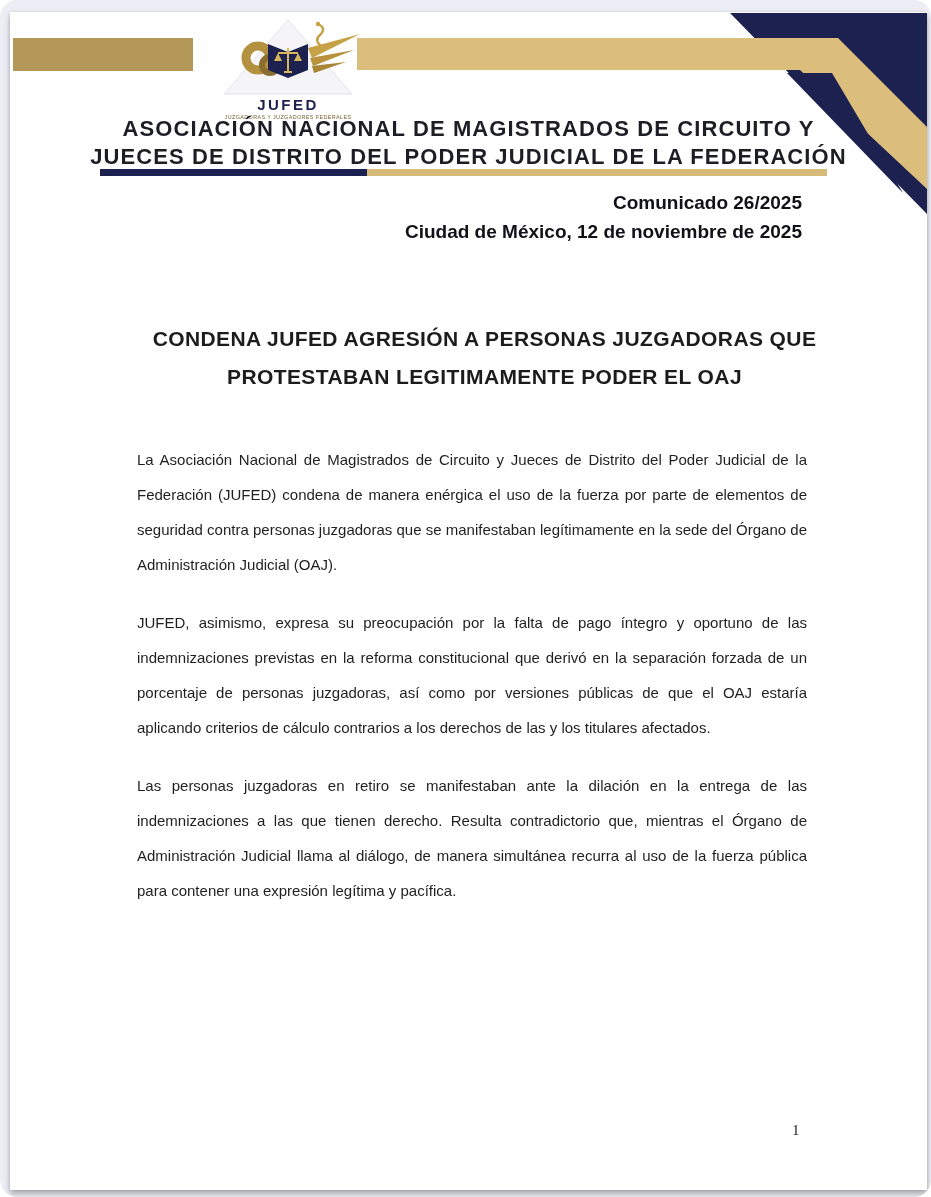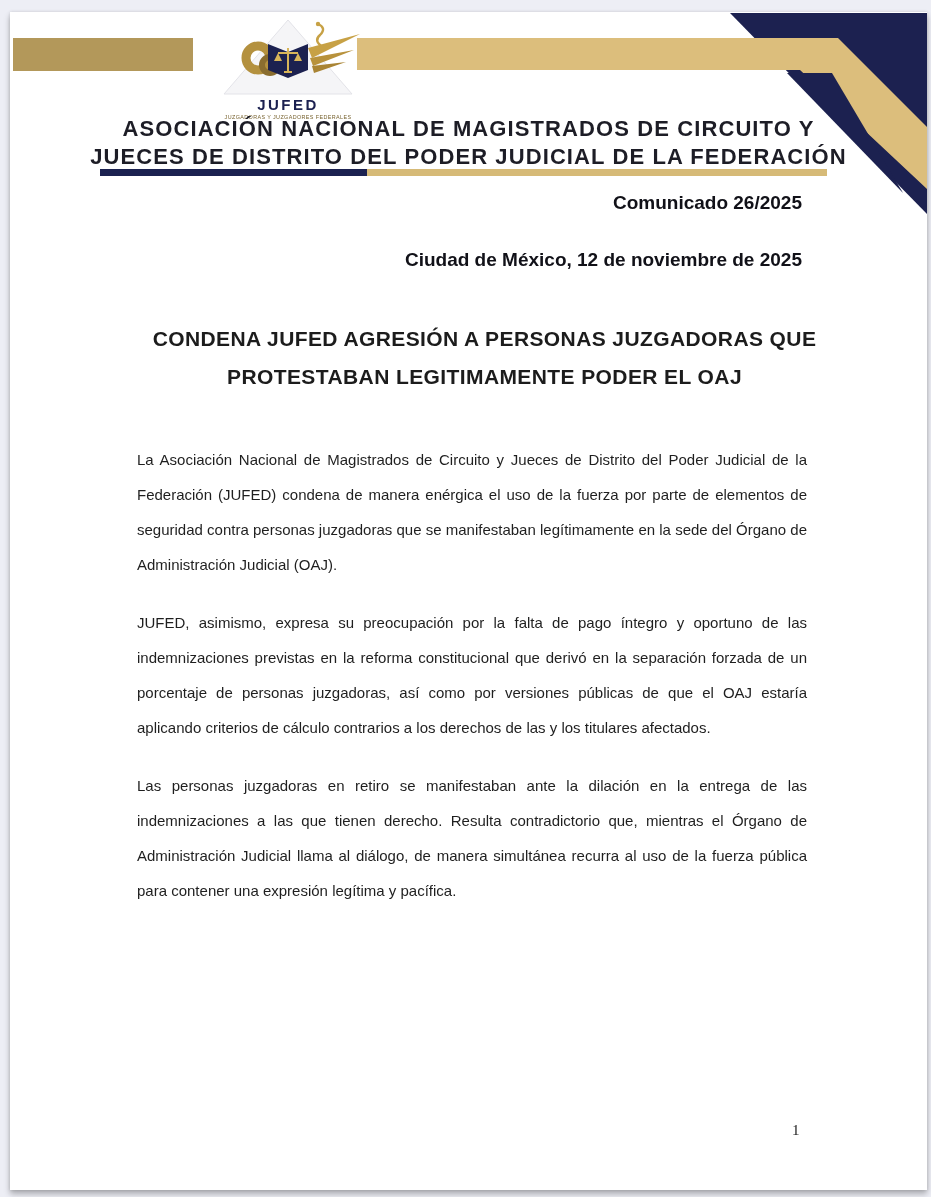--- a/index.html
+++ b/index.html
@@ -2,20 +2,21 @@
 <html><head>
 <meta charset="utf-8">
 <style>
   html,body{margin:0;padding:0;}
   .screen{
     position:relative;
     width:931px;height:1197px;
     background:#edeef5;
     overflow:hidden;
     font-family:"Liberation Sans", sans-serif;
+    border-radius:17px;
   }
   .page{
     position:absolute;
     left:10px;top:12px;
     width:917px;height:1178px;
     background:#ffffff;
     box-shadow:0 0 3px rgba(0,0,0,.12), 0 4px 6px rgba(0,0,0,.28);
   }
   .deco{
     position:absolute;left:0;top:0;width:917px;height:230px;
@@ -33,21 +34,21 @@
     letter-spacing:1.1px;
     color:#1d1d26;
   }
   .meta{
     position:absolute;top:180px;right:125px;
     text-align:right;
     font-weight:bold;
     font-size:19px;
     color:#111118;
   }
-  .meta .communique{margin-bottom:35px;}
+  .meta .communique{margin-bottom:7px;}
   .doc-title{
     position:absolute;left:16px;top:308px;width:917px;
     text-align:center;
     font-weight:bold;
     font-size:21px;
     line-height:38px;
     letter-spacing:.4px;
     color:#1c1c1c;
   }
   .body-text{

